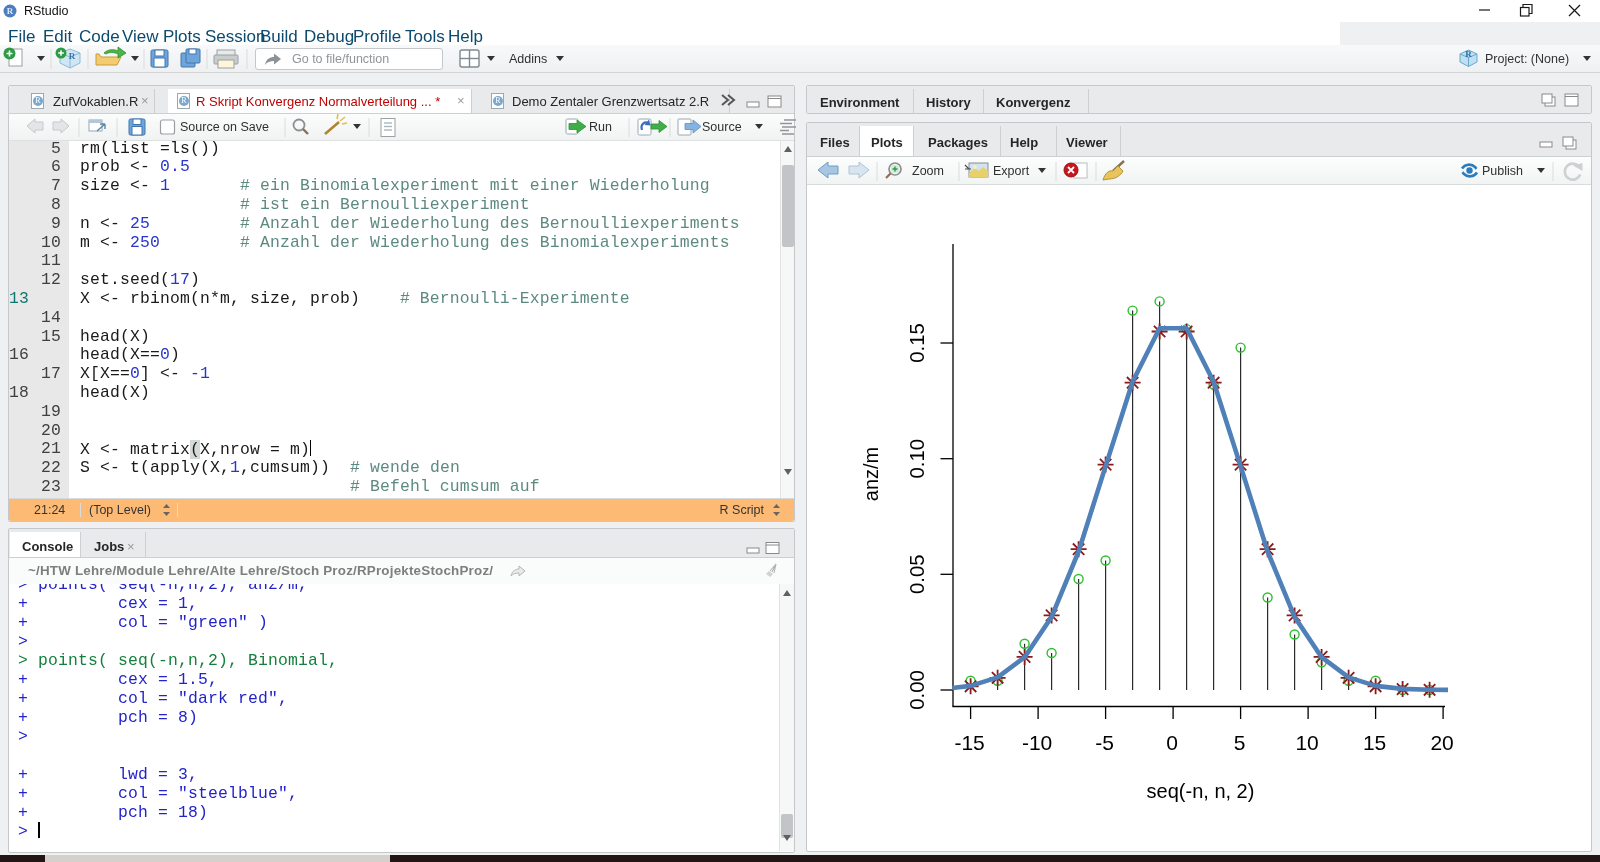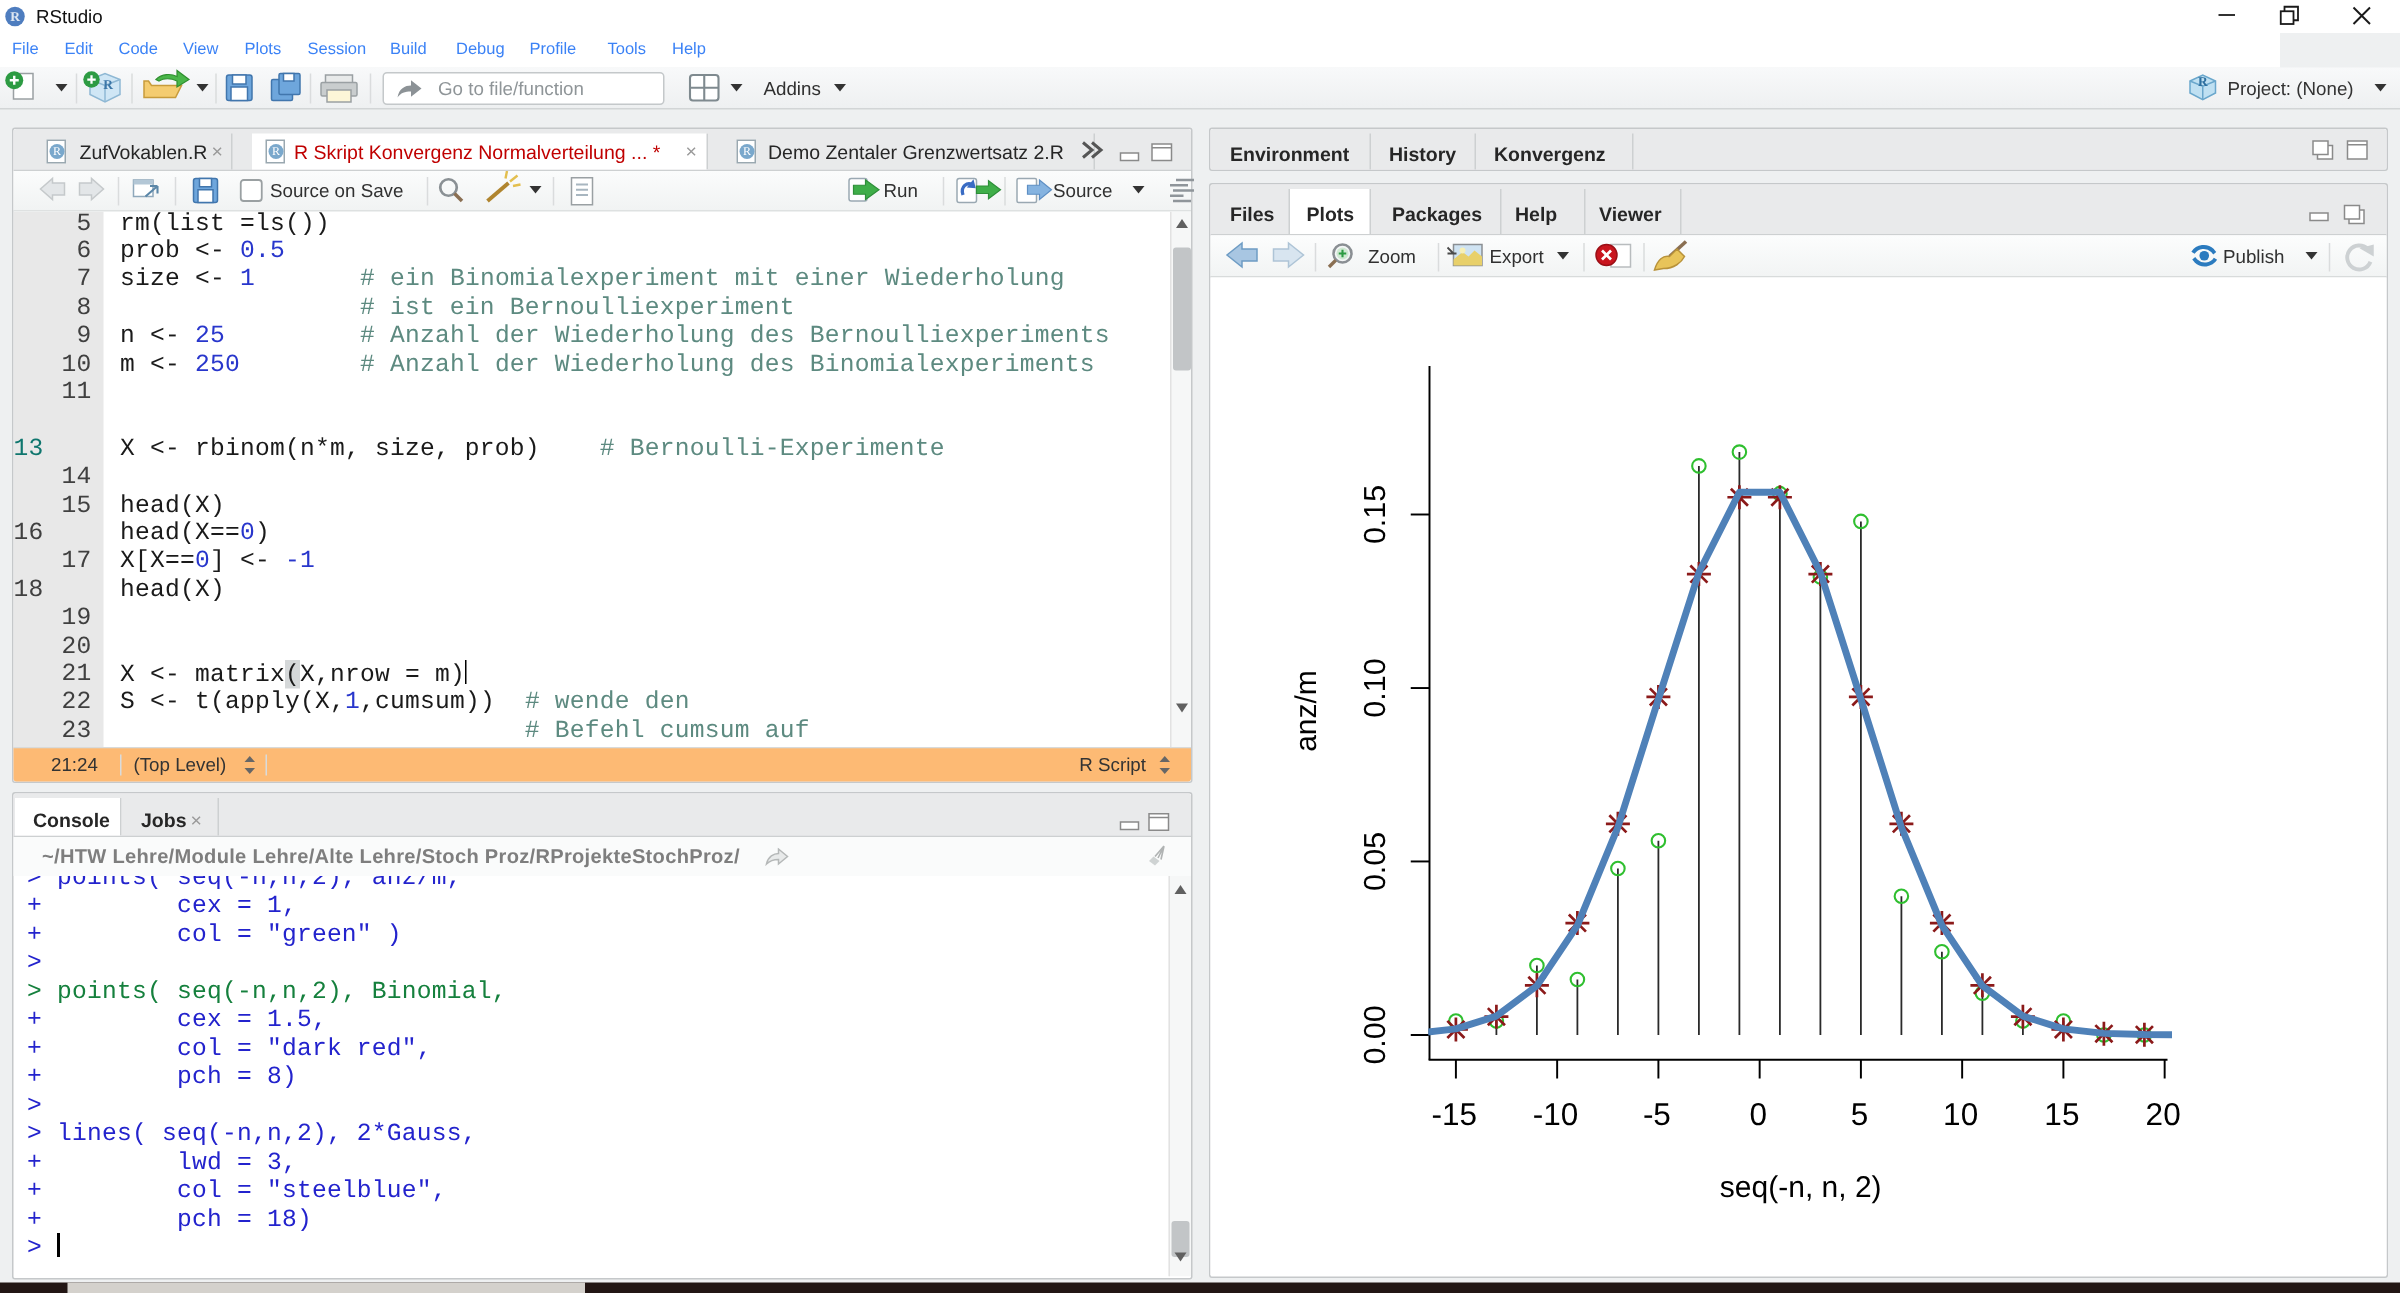--- a/index.html
+++ b/index.html
@@ -30,21 +30,21 @@
   </svg>
   <span class="abs" style="left:24px;top:4px;font-size:12.5px;color:#111">RStudio</span>
   <svg class="abs" style="left:1470px;top:0" width="130" height="22" viewBox="0 0 130 22">
     <line x1="9" y1="10" x2="20" y2="10" stroke="#1a1a1a" stroke-width="1.2"></line>
     <rect x="50.5" y="7.5" width="8.5" height="8.5" fill="#fff" stroke="#1a1a1a" stroke-width="1.2"></rect>
     <path d="M53 7.5 V4.5 H62 V13.5 H59" fill="none" stroke="#1a1a1a" stroke-width="1.2"></path>
     <path d="M99 5 L110 16 M110 5 L99 16" stroke="#1a1a1a" stroke-width="1.3"></path>
   </svg>
 </div>
 
-<div class="abs" style="left:0;top:22px;width:1520px;height:23px;background:#fff;font-size:11px;color:#3b82f6">
+<div class="abs" style="left:0;top:22px;width:1340px;height:23px;background:#fff;font-size:17px;color:#0c4a6e">
   <span class="abs" style="left:8px;top:5px">File</span>
   <span class="abs" style="left:43px;top:5px">Edit</span>
   <span class="abs" style="left:79px;top:5px">Code</span>
   <span class="abs" style="left:122px;top:5px">View</span>
   <span class="abs" style="left:163px;top:5px">Plots</span>
   <span class="abs" style="left:205px;top:5px">Session</span>
   <span class="abs" style="left:260px;top:5px">Build</span>
   <span class="abs" style="left:304px;top:5px">Debug</span>
   <span class="abs" style="left:353px;top:5px">Profile</span>
   <span class="abs" style="left:405px;top:5px">Tools</span>
@@ -181,20 +181,21 @@
   <div class="abs mono" style="left:0;right:0;top:55px;bottom:23px;overflow:hidden" id="codearea">
     <div class="abs" style="left:0;top:0;bottom:0;width:60px;background:#e8e8e8"></div>
     <div id="code">
 <div class="abs" style="left:0;top:-1.4px;height:18.8px;line-height:18.8px;width:100%"><span class="abs" style="left:0;width:52px;text-align:right;color:#404040">5</span><span class="abs" style="left:71px">rm(list =ls())</span></div>
 <div class="abs" style="left:0;top:17.4px;height:18.8px;line-height:18.8px;width:100%"><span class="abs" style="left:0;width:52px;text-align:right;color:#404040">6</span><span class="abs" style="left:71px">prob &lt;- <span class="num">0.5</span></span></div>
 <div class="abs" style="left:0;top:36.2px;height:18.8px;line-height:18.8px;width:100%"><span class="abs" style="left:0;width:52px;text-align:right;color:#404040">7</span><span class="abs" style="left:71px">size &lt;- <span class="num">1</span>       <span class="com"># ein Binomialexperiment mit einer Wiederholung</span></span></div>
 <div class="abs" style="left:0;top:55.0px;height:18.8px;line-height:18.8px;width:100%"><span class="abs" style="left:0;width:52px;text-align:right;color:#404040">8</span><span class="abs" style="left:71px">                <span class="com"># ist ein Bernoulliexperiment</span></span></div>
 <div class="abs" style="left:0;top:73.8px;height:18.8px;line-height:18.8px;width:100%"><span class="abs" style="left:0;width:52px;text-align:right;color:#404040">9</span><span class="abs" style="left:71px">n &lt;- <span class="num">25</span>         <span class="com"># Anzahl der Wiederholung des Bernoulliexperiments</span></span></div>
 <div class="abs" style="left:0;top:92.6px;height:18.8px;line-height:18.8px;width:100%"><span class="abs" style="left:0;width:52px;text-align:right;color:#404040">10</span><span class="abs" style="left:71px">m &lt;- <span class="num">250</span>        <span class="com"># Anzahl der Wiederholung des Binomialexperiments</span></span></div>
 <div class="abs" style="left:0;top:111.4px;height:18.8px;line-height:18.8px;width:100%"><span class="abs" style="left:0;width:52px;text-align:right;color:#404040">11</span><span class="abs" style="left:71px"></span></div>
+<div class="abs" style="left:0;top:130.2px;height:18.8px;line-height:18.8px;width:100%"><span class="abs" style="left:0;width:52px;text-align:right;color:#404040">12</span><span class="abs" style="left:71px">set.seed(<span class="num">17</span>)</span></div>
 <div class="abs" style="left:0;top:149.0px;height:18.8px;line-height:18.8px;width:100%"><span class="abs" style="left:0;width:52px;text-align:left;color:#0f766e">13</span><span class="abs" style="left:71px">X &lt;- rbinom(n*m, size, prob)    <span class="com"># Bernoulli-Experimente</span></span></div>
 <div class="abs" style="left:0;top:167.8px;height:18.8px;line-height:18.8px;width:100%"><span class="abs" style="left:0;width:52px;text-align:right;color:#404040">14</span><span class="abs" style="left:71px"></span></div>
 <div class="abs" style="left:0;top:186.6px;height:18.8px;line-height:18.8px;width:100%"><span class="abs" style="left:0;width:52px;text-align:right;color:#404040">15</span><span class="abs" style="left:71px">head(X)</span></div>
 <div class="abs" style="left:0;top:205.4px;height:18.8px;line-height:18.8px;width:100%"><span class="abs" style="left:0;width:52px;text-align:left;color:#404040">16</span><span class="abs" style="left:71px">head(X==<span class="num">0</span>)</span></div>
 <div class="abs" style="left:0;top:224.2px;height:18.8px;line-height:18.8px;width:100%"><span class="abs" style="left:0;width:52px;text-align:right;color:#404040">17</span><span class="abs" style="left:71px">X[X==<span class="num">0</span>] &lt;- <span class="num">-1</span></span></div>
 <div class="abs" style="left:0;top:243.0px;height:18.8px;line-height:18.8px;width:100%"><span class="abs" style="left:0;width:52px;text-align:left;color:#404040">18</span><span class="abs" style="left:71px">head(X)</span></div>
 <div class="abs" style="left:0;top:261.8px;height:18.8px;line-height:18.8px;width:100%"><span class="abs" style="left:0;width:52px;text-align:right;color:#404040">19</span><span class="abs" style="left:71px"></span></div>
 <div class="abs" style="left:0;top:280.6px;height:18.8px;line-height:18.8px;width:100%"><span class="abs" style="left:0;width:52px;text-align:right;color:#404040">20</span><span class="abs" style="left:71px"></span></div>
 <div class="abs" style="left:0;top:299.4px;height:18.8px;line-height:18.8px;width:100%"><span class="abs" style="left:0;width:52px;text-align:right;color:#404040">21</span><span class="abs" style="left:71px">X &lt;- matrix<span style="background:#d5d8d9">(</span>X,nrow = m)<span class="caret"></span></span></div>
 <div class="abs" style="left:0;top:318.2px;height:18.8px;line-height:18.8px;width:100%"><span class="abs" style="left:0;width:52px;text-align:right;color:#404040">22</span><span class="abs" style="left:71px">S &lt;- t(apply(X,<span class="num">1</span>,cumsum))  <span class="com"># wende den</span></span></div>
@@ -263,21 +264,20 @@
     <div id="console">
 <div class="abs" style="left:9px;top:-9.0px;height:19px;line-height:19px;color:#2323cd">&gt; points( seq(-n,n,2), anz/m,</div>
 <div class="abs" style="left:9px;top:10.0px;height:19px;line-height:19px;color:#2323cd">+         cex = 1,</div>
 <div class="abs" style="left:9px;top:28.9px;height:19px;line-height:19px;color:#2323cd">+         col = "green" )</div>
 <div class="abs" style="left:9px;top:47.9px;height:19px;line-height:19px;color:#2323cd">&gt; </div>
 <div class="abs" style="left:9px;top:66.8px;height:19px;line-height:19px;color:#15803d">&gt; points( seq(-n,n,2), Binomial,</div>
 <div class="abs" style="left:9px;top:85.8px;height:19px;line-height:19px;color:#2323cd">+         cex = 1.5,</div>
 <div class="abs" style="left:9px;top:104.8px;height:19px;line-height:19px;color:#2323cd">+         col = "dark red",</div>
 <div class="abs" style="left:9px;top:123.7px;height:19px;line-height:19px;color:#2323cd">+         pch = 8)</div>
 <div class="abs" style="left:9px;top:142.7px;height:19px;line-height:19px;color:#2323cd">&gt; </div>
-<div class="abs" style="left:9px;top:161.6px;height:19px;line-height:19px;color:#2323cd">&gt; lines( seq(-n,n,2), 2*Gauss,</div>
 <div class="abs" style="left:9px;top:180.6px;height:19px;line-height:19px;color:#2323cd">+         lwd = 3,</div>
 <div class="abs" style="left:9px;top:199.6px;height:19px;line-height:19px;color:#2323cd">+         col = "steelblue",</div>
 <div class="abs" style="left:9px;top:218.5px;height:19px;line-height:19px;color:#2323cd">+         pch = 18)</div>
 <div class="abs" style="left:9px;top:237.5px;height:19px;line-height:19px;color:#2323cd">&gt; <span class="caret"></span></div>
 </div>
     <div class="abs" style="right:0;top:0;bottom:0;width:15px;background:#f6f7f7;border-left:1px solid #e2e2e2">
       <svg class="abs" style="left:2px;top:4px" width="10" height="10" viewBox="0 0 10 10">
           <path d="M5 2 L9 8 L1 8 Z" fill="#606060"></path>
         </svg>
       <div class="abs" style="left:1px;bottom:13px;height:24px;width:12px;background:#c2c5c7;border-radius:2px"></div>

